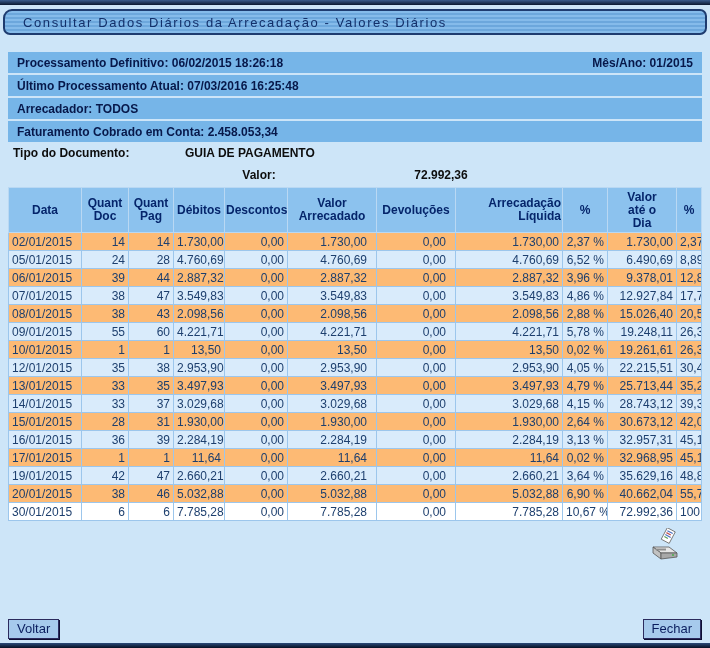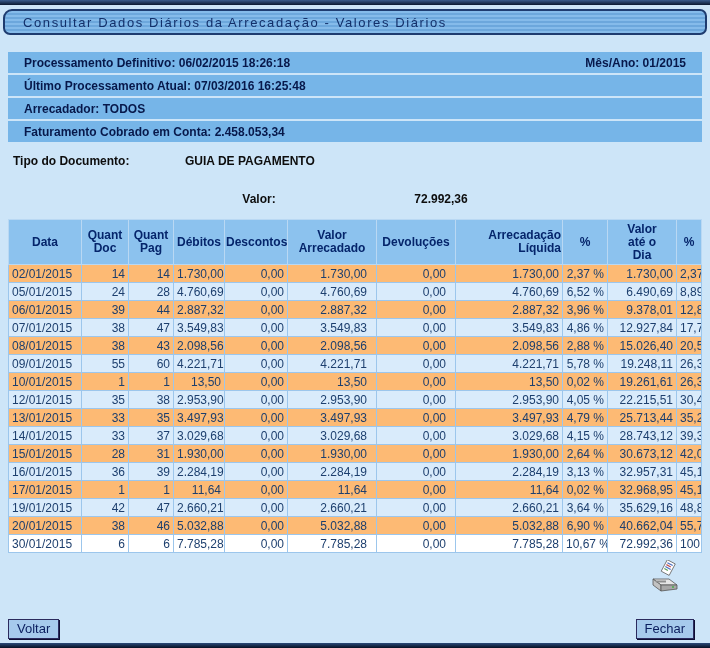--- a/index.html
+++ b/index.html
@@ -26,28 +26,28 @@
   }
   .title-bar .title {
     color:#13306a; font-weight:normal; font-size:13px; letter-spacing:1.6px;
   }
   .content { padding:0 8px; }
   .info-bar {
     margin-top:2px;
     height:21px;
     background:#76b5e8;
     display:flex; align-items:center; justify-content:space-between;
-    padding:0 16px;
+    padding:0 9px;
     font-size:12px; font-weight:bold; color:#07184a;
   }
   .info-bar.first { margin-top:17px; }
   .plain-row {
     height:22px;
     display:flex; align-items:center;
-    padding:8px 5px;
+    padding:0 5px;
     font-size:12px; font-weight:bold; color:#0d0d0d;
   }
   .doc-type-label { width:172px; }
   .valor-row { justify-content:center; height:21px;gap:40px; }
   .valor-value { width:152px; text-align:right; }
 
   table.daily {
     margin-top:2px;
     border-collapse:collapse;
     width:694px;
@@ -98,21 +98,21 @@
   .print-row {
     display:flex; justify-content:flex-end;
     padding-right:20px; margin-top:7px;
   }
   .print-btn {
     width:32px; height:32px;
     background:transparent; border:none; padding:0;
     cursor:pointer;
   }
   .footer {
-    position:absolute; left:8px; right:16px; bottom:9px;
+    position:absolute; left:8px; right:9px; bottom:9px;
     display:flex; justify-content:space-between;
   }
   .btn {
     background:#a6caec;
     border:1px solid #2b2b5e;
     box-shadow:1px 1px 0 #0e0e33;
     color:#0a1e5e;
     font-family:"Liberation Sans", sans-serif;
     font-size:13px;
     padding:1px 8px 2px 8px;

